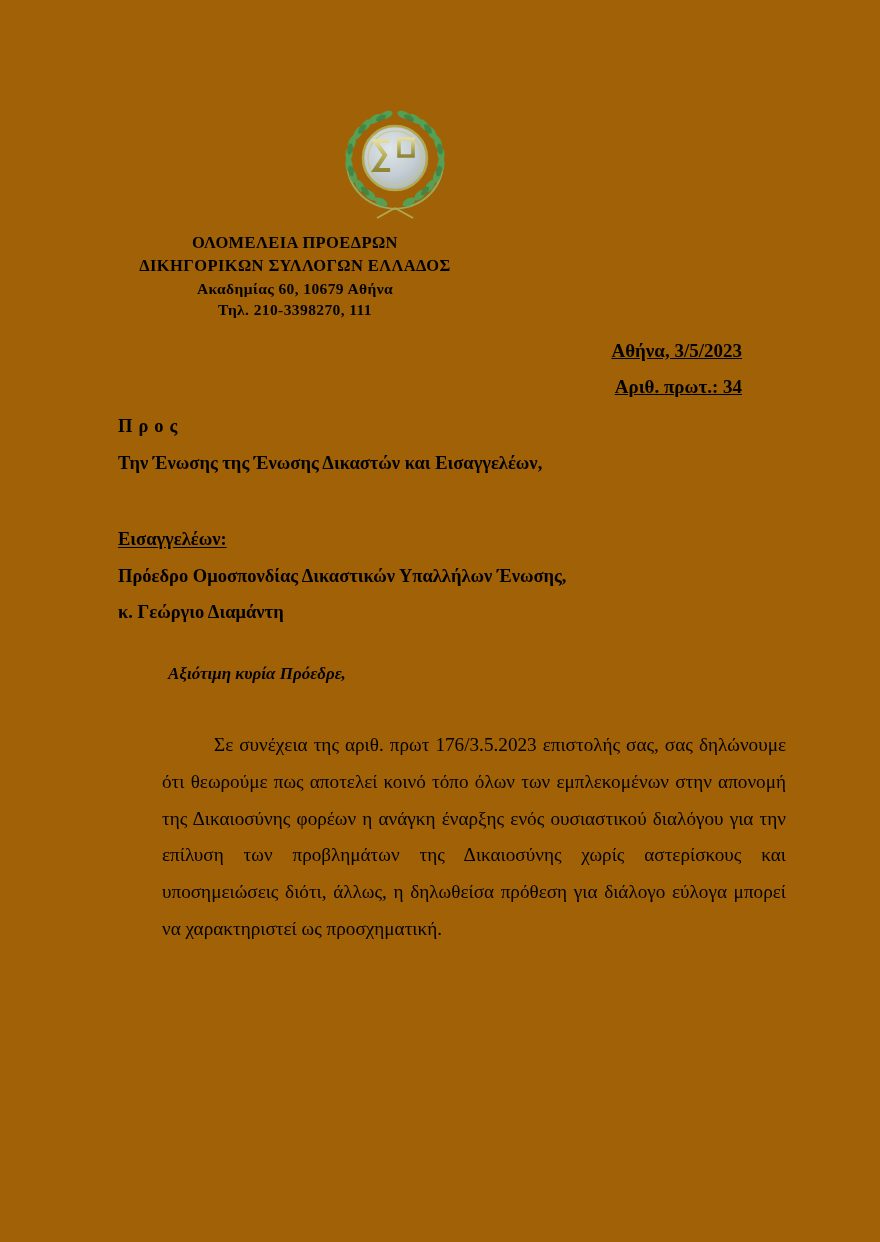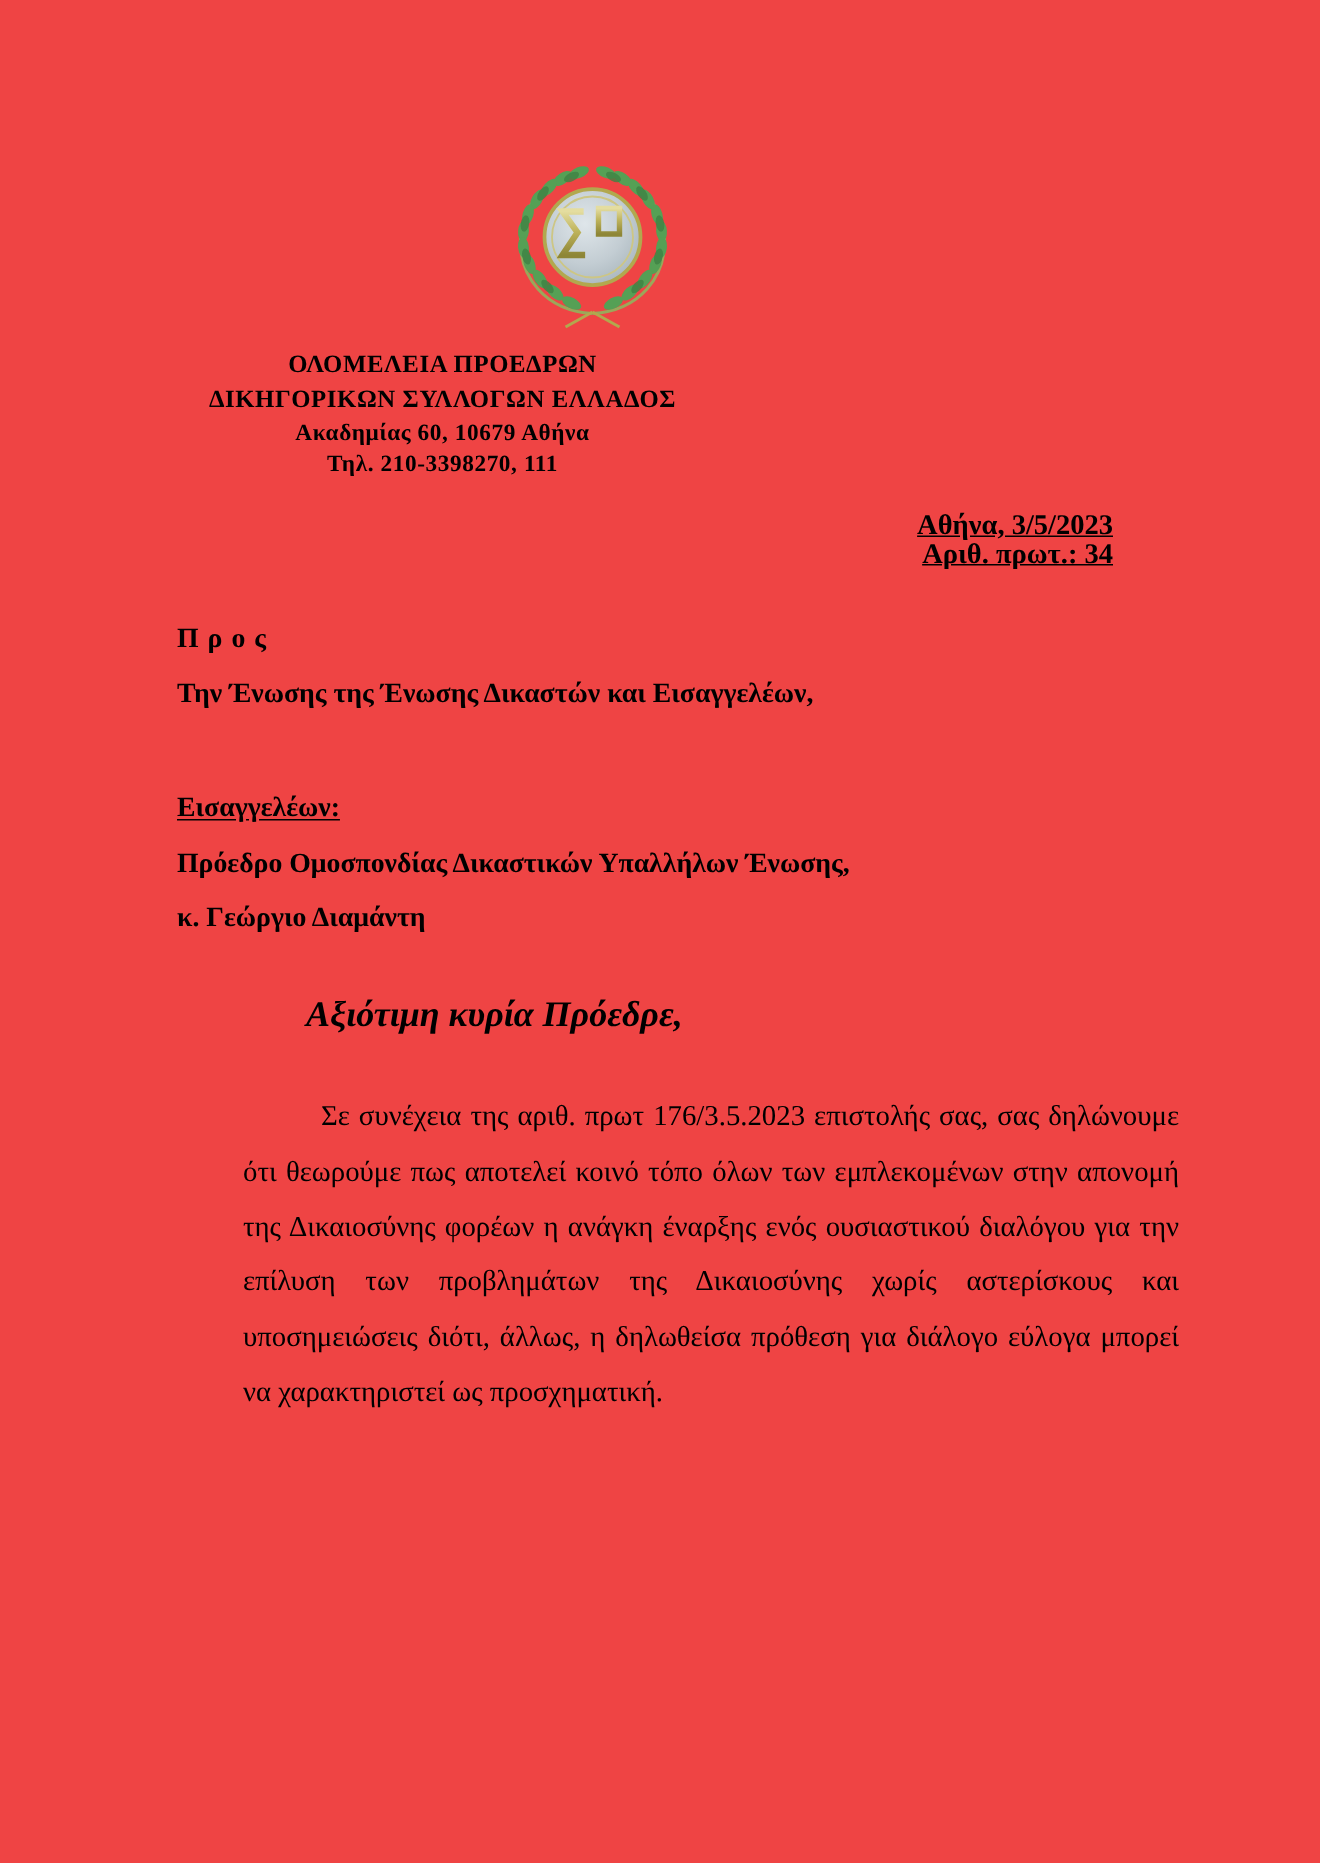--- a/index.html
+++ b/index.html
@@ -12,21 +12,21 @@
     height: 1242px;
     position: relative;
     font-family: "Liberation Serif", "DejaVu Serif", serif;
     color: #000000;
     overflow: hidden;
   }
 
   .page {
     position: absolute;
     inset: 0;
-    background: #ef4444;
+    background: #a16207;
   }
 
   
   .letterhead {
     position: absolute;
     left: 0;
     top: 108px;
     width: 880px;
     text-align: center;
   }
@@ -59,21 +59,21 @@
   .datebox {
     position: absolute;
     right: 138px;
     top: 341px;
     text-align: right;
     font-weight: bold;
     font-size: 19px;
     line-height: 1.0;
     text-decoration: underline;
   }
-  .datebox .row + .row { }
+  .datebox .row + .row { margin-top: 17px; }
 
   
   .addr-block {
     position: absolute;
     left: 118px;
     width: 640px;
     font-weight: bold;
     font-size: 18.5px;
     line-height: 1.0;
   }
@@ -84,22 +84,21 @@
   .spaced { letter-spacing: 6px; }
   .underlined { text-decoration: underline; text-underline-offset: 2px; }
 
   
   .salutation {
     position: absolute;
     left: 168px;
     top: 664px;
     font-weight: bold;
     font-style: italic;
-    font-size: 24px;
-    margin-left: 36px;
+    font-size: 17px;
   }
 
   
   .body-area {
     position: absolute;
     left: 118px;
     top: 727px;
     width: 624px;
     margin-left: 44px;
   }

